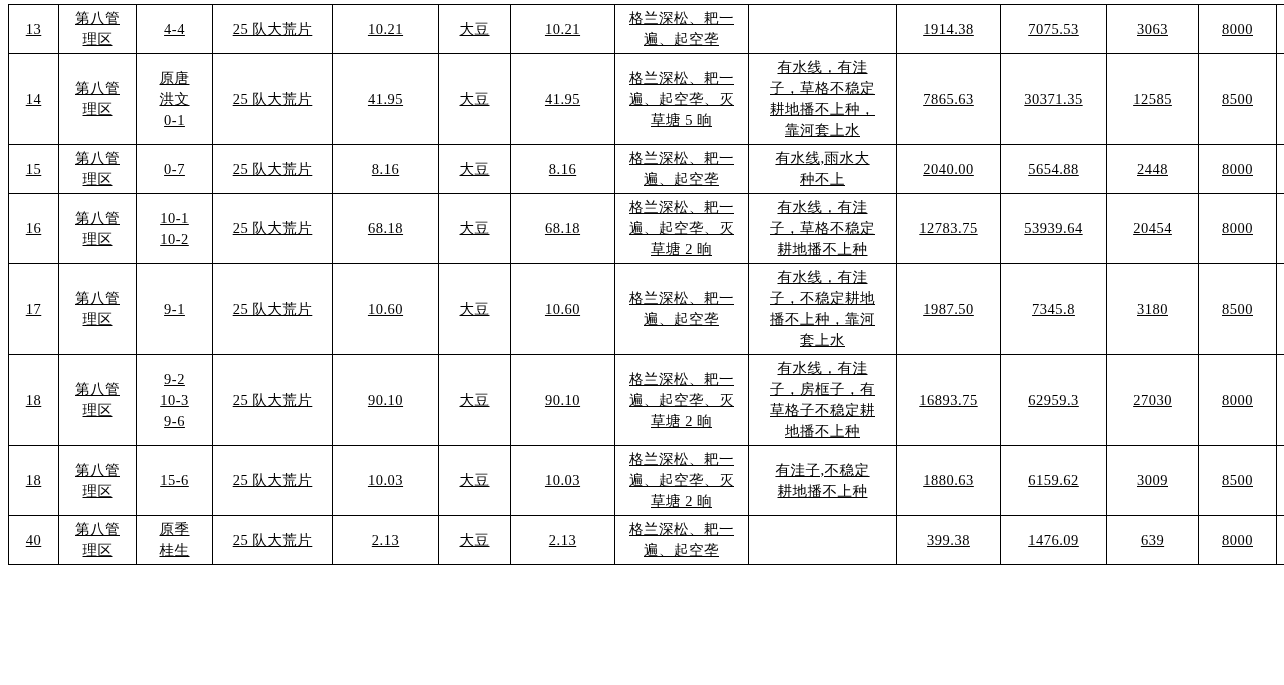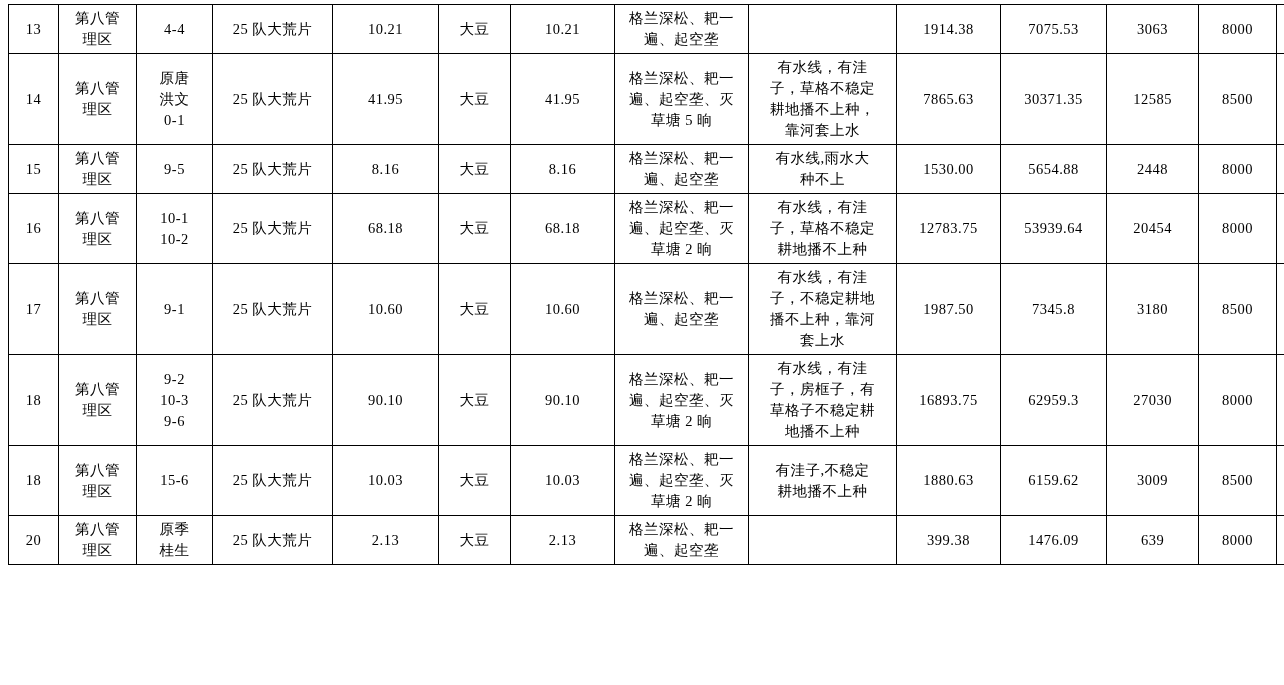--- a/index.html
+++ b/index.html
@@ -10,20 +10,21 @@
   body {
     font-family: "Liberation Serif", "DejaVu Serif", serif;
     color: #000000;
   }
   .sheet {
     width: 1284px;
     height: 685px;
     position: relative;
     overflow: hidden;
     background: #ffffff;
+    text-decoration: underline;
   }
   table.grid {
     border-collapse: collapse;
     table-layout: fixed;
     width: 1268px;
     margin-left: 8px;
     margin-top: 4px;
   }
   table.grid td {
     border: 1px solid #000000;
@@ -135,30 +136,30 @@
         <td class="num">30371.35</td>
         <td class="num">12585</td>
         <td class="num">8500</td>
         <td class="num">419500</td>
       </tr>
 
       <tr>
         <td class="num">15</td>
         <td class="zh multiline">第八管
 理区</td>
-        <td class="num multiline">9-5</td>
+        <td class="num multiline">0-7</td>
         <td class="zh">25 队大荒片</td>
         <td class="num">8.16</td>
         <td class="zh">大豆</td>
         <td class="num">8.16</td>
         <td class="zh multiline">格兰深松、耙一
 遍、起空垄</td>
         <td class="zh multiline">有水线,雨水大
 种不上</td>
-        <td class="num">1530.00</td>
+        <td class="num">2040.00</td>
         <td class="num">5654.88</td>
         <td class="num">2448</td>
         <td class="num">8000</td>
         <td class="num">81600</td>
       </tr>
 
       <tr>
         <td class="num">16</td>
         <td class="zh multiline">第八管
 理区</td>
@@ -243,21 +244,21 @@
         <td class="zh multiline">有洼子,不稳定
 耕地播不上种</td>
         <td class="num">1880.63</td>
         <td class="num">6159.62</td>
         <td class="num">3009</td>
         <td class="num">8500</td>
         <td class="num">100300</td>
       </tr>
 
       <tr>
-        <td class="num">20</td>
+        <td class="num">40</td>
         <td class="zh multiline">第八管
 理区</td>
         <td class="zh multiline">原季
 桂生</td>
         <td class="zh">25 队大荒片</td>
         <td class="num">2.13</td>
         <td class="zh">大豆</td>
         <td class="num">2.13</td>
         <td class="zh multiline">格兰深松、耙一
 遍、起空垄</td>

